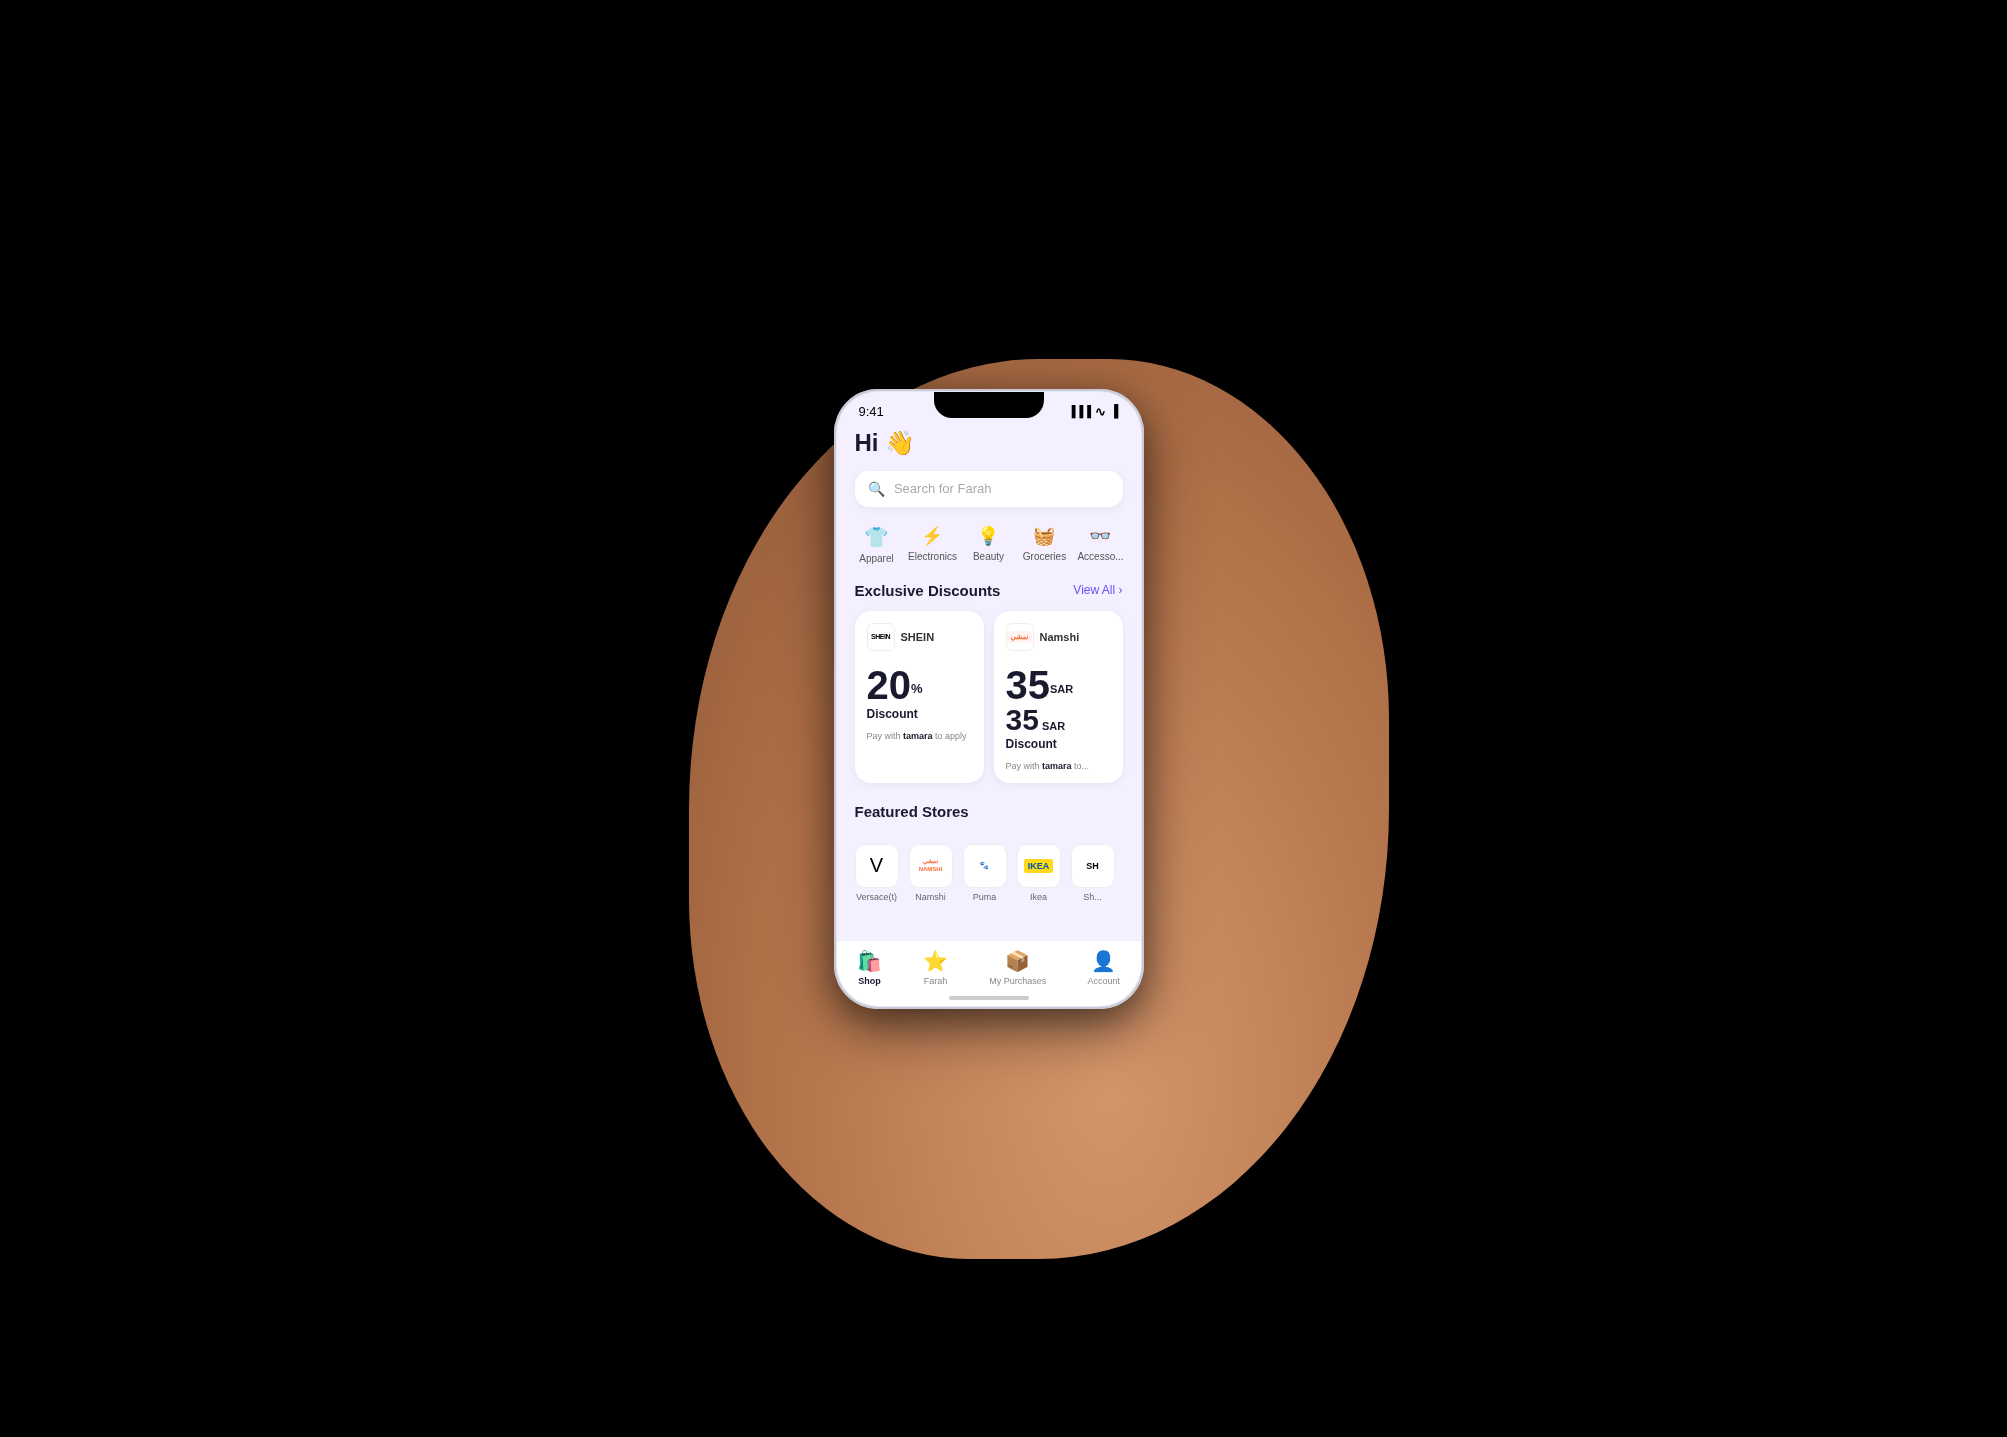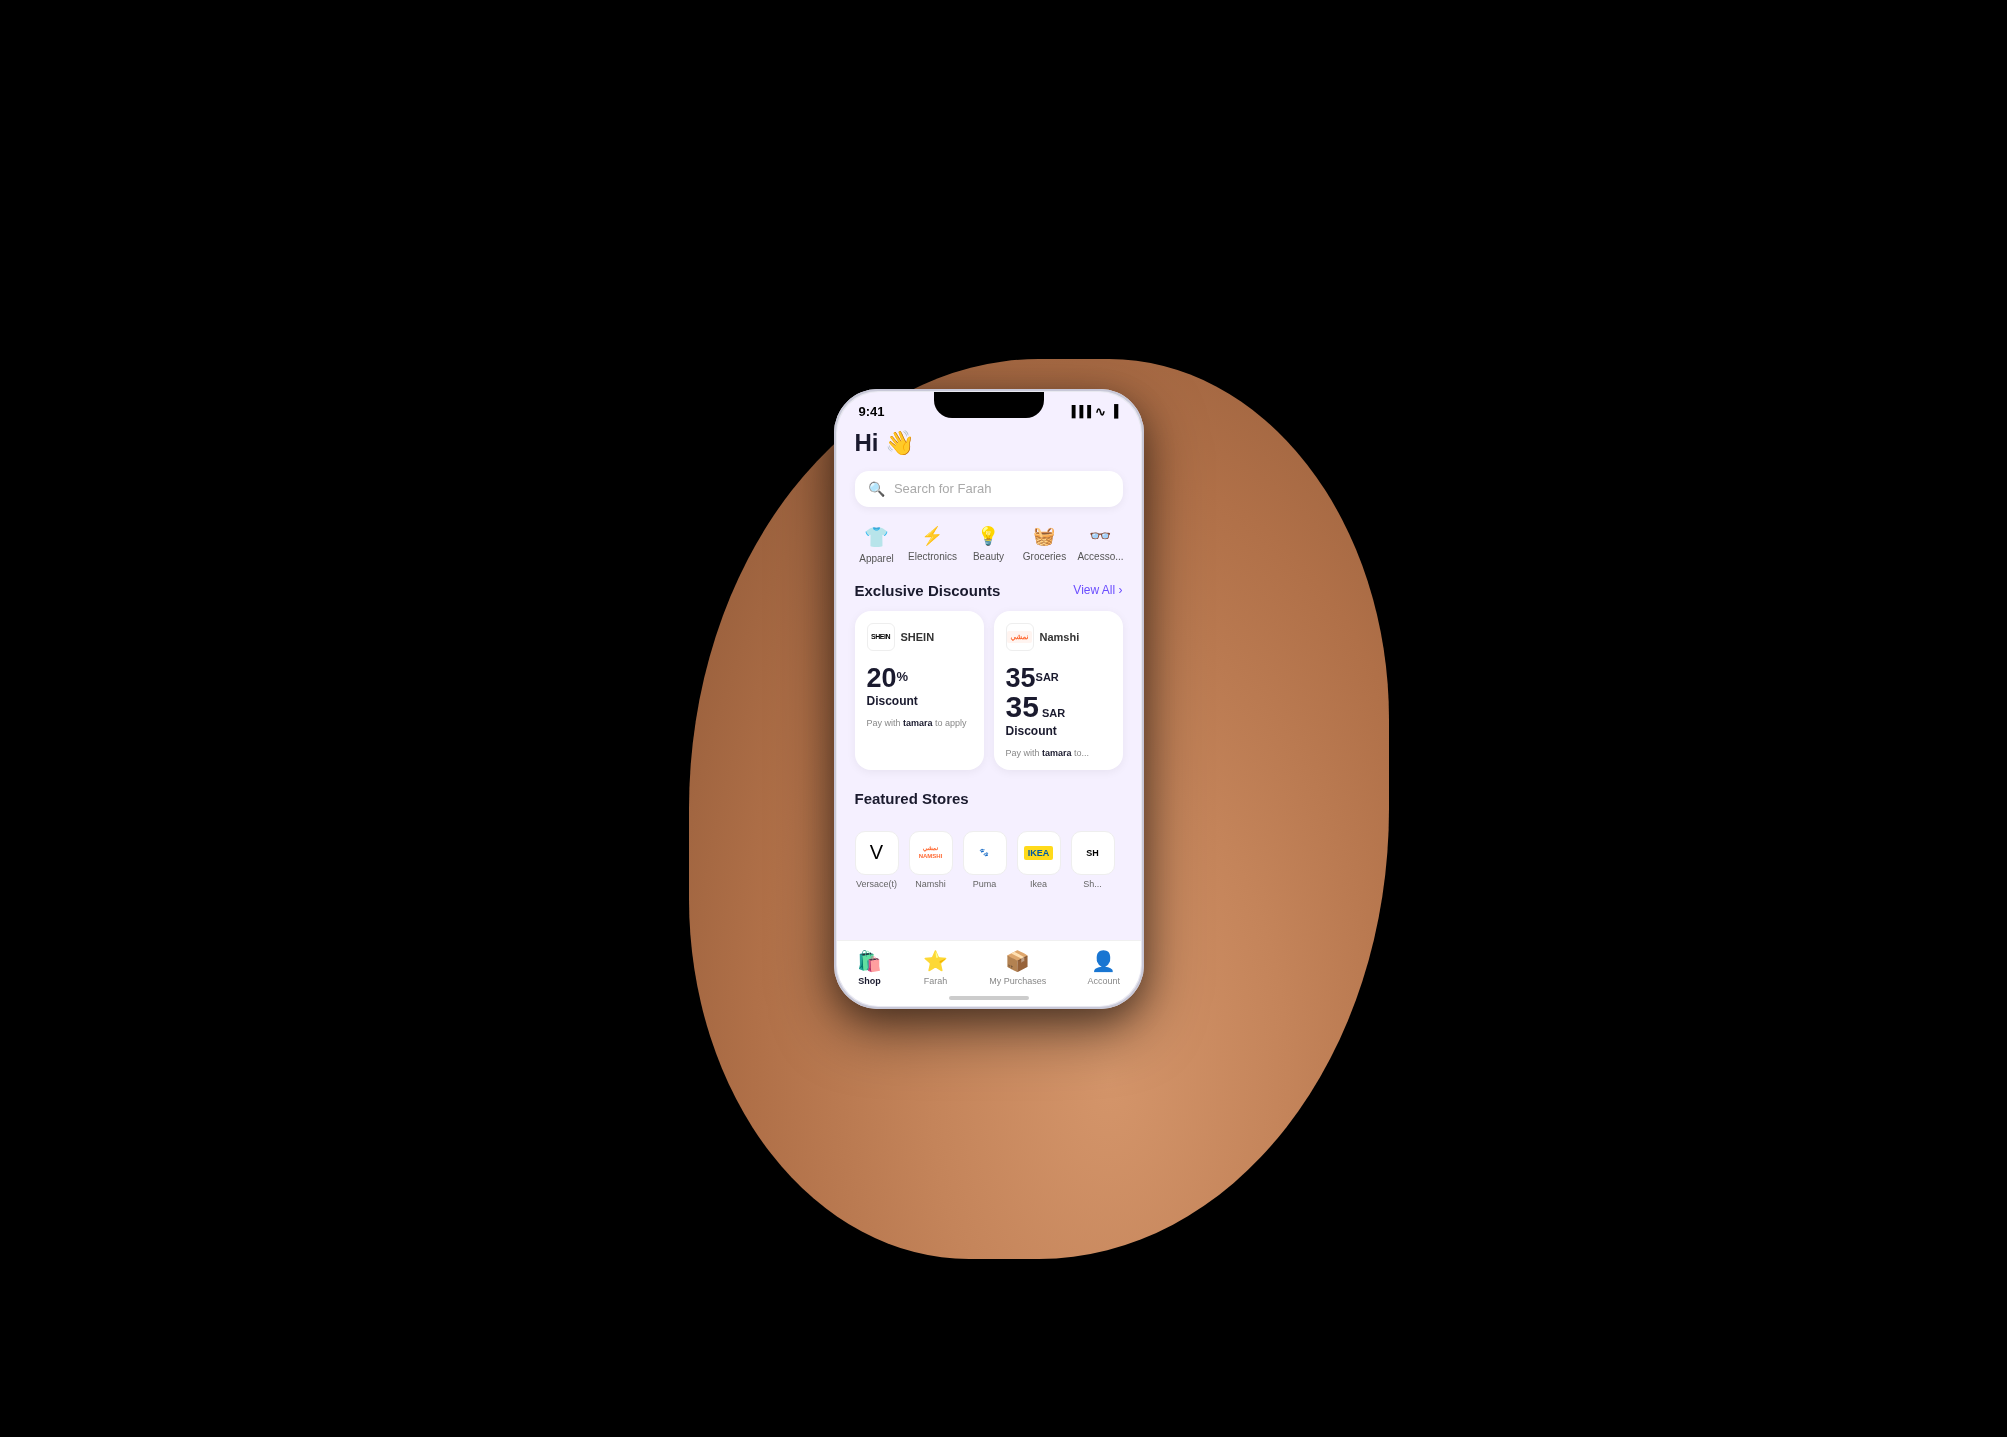--- a/index.html
+++ b/index.html
@@ -58,21 +58,21 @@
     
     .status-bar {
       display: flex;
       justify-content: space-between;
       align-items: center;
       padding: 12px 22px 4px;
       font-size: 12px;
       font-weight: 600;
       color: #000;
     }
-    .status-time { font-size: 13px; font-weight: 700; }
+    .status-time { font-size: 13px; font-weight: 400; }
     .status-icons { display: flex; gap: 4px; align-items: center; }
     
     .notch {
       position: absolute;
       top: 0;
       left: 50%;
       transform: translateX(-50%);
       width: 110px;
       height: 26px;
       background: #000;
@@ -183,21 +183,21 @@
       font-size: 7px;
       font-weight: 800;
       color: #000;
     }
     .brand-name {
       font-size: 11px;
       font-weight: 600;
       color: #333;
     }
     .discount-amount {
-      font-size: 27px;
+      font-size: 40px;
       font-weight: 800;
       color: #1a1a2e;
       line-height: 1;
     }
     .discount-unit {
       font-size: 13px;
       font-weight: 700;
       vertical-align: super;
       color: #1a1a2e;
     }

